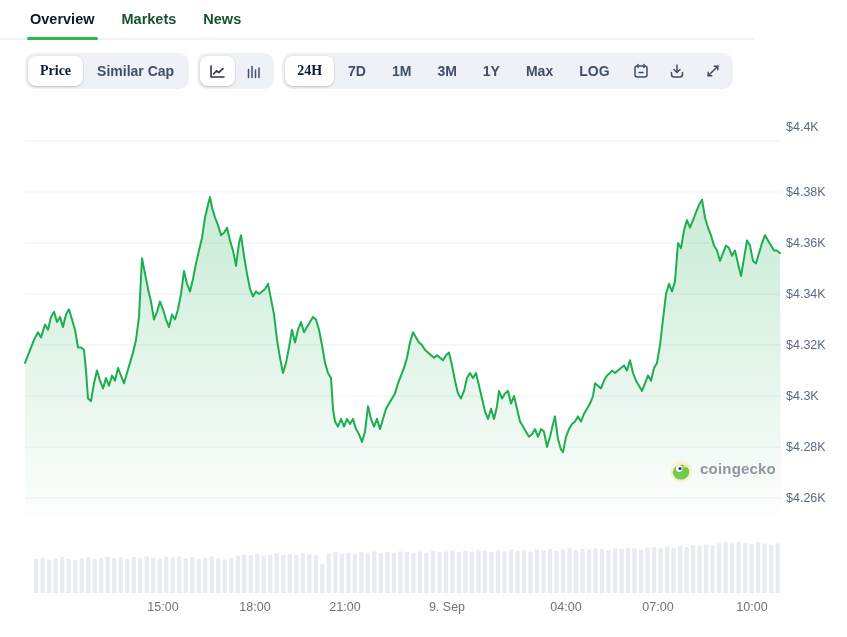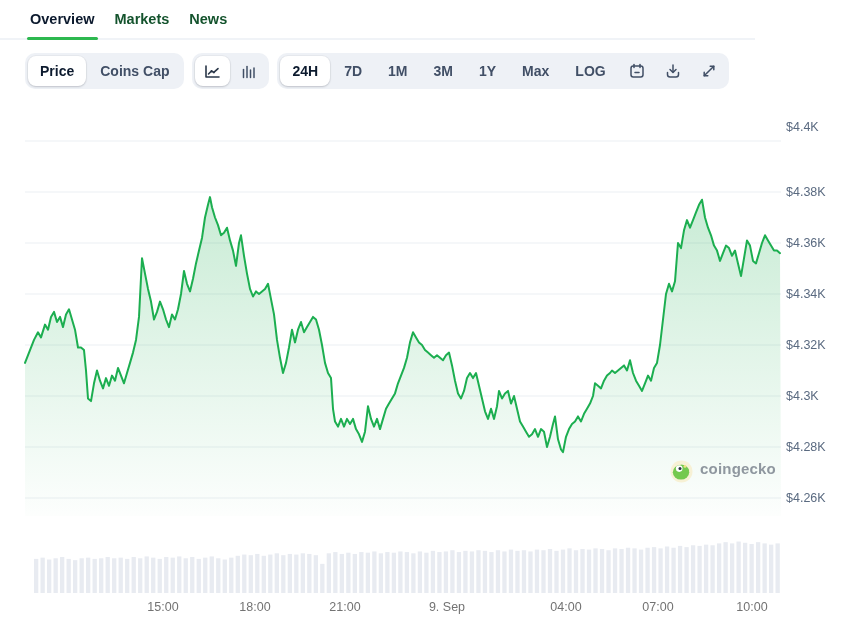--- a/index.html
+++ b/index.html
@@ -4,21 +4,21 @@
 <style>
   html,body{margin:0;padding:0;}
   body{
     width:847px;height:637px;position:relative;overflow:hidden;
     background:#ffffff;font-family:"Liberation Sans",sans-serif;
     -webkit-font-smoothing:antialiased;
   }
   
   .tabbar{
     position:absolute;top:0;left:0;width:755px;height:40px;
-    display:flex;align-items:stretch;gap:20px;padding-left:30px;
+    display:flex;align-items:stretch;gap:27px;padding-left:30px;
     border-bottom:2px solid #f0f3f7;box-sizing:border-box;
   }
   .tab{
     position:relative;display:flex;align-items:center;gap:6px;
     font-size:14.5px;font-weight:600;color:#14532d;cursor:pointer;white-space:nowrap;
   }
   .tab.active{color:#0c1a2e;}
   .tab-underline{
     position:absolute;left:-3px;right:-3px;bottom:-2px;height:3px;
     background:#2db84f;border-radius:2px;
@@ -35,20 +35,21 @@
     display:inline-flex;align-items:center;gap:2px;box-sizing:border-box;
   }
   .seg-btn{
     height:30px;padding:0 12px;border-radius:8px;border:none;background:transparent;
     font-family:"Liberation Sans",sans-serif;font-size:14px;font-weight:700;color:#414f66;
     display:flex;align-items:center;justify-content:center;cursor:pointer;white-space:nowrap;
   }
   .seg-btn.active{
     background:#ffffff;color:#0c1a2e;
     box-shadow:0 1px 2px rgba(16,24,40,.18),0 0 0 1px rgba(16,24,40,.03);
+    font-family:Liberation Serif, serif;
   }
   .seg-btn.iconbtn{padding:0 9px;}
   .seg-btn.iconbtn svg{display:block;}
   
   .chart-layer{position:absolute;top:0;left:0;}
   .ylabel{
     position:absolute;left:786px;width:60px;font-size:12.5px;color:#5a6a80;
     line-height:16px;
   }
   .xlabel{
@@ -73,21 +74,21 @@
     <span>Markets</span>
   </div>
   <div class="tab">
     <span>News</span>
   </div>
 </div>
 
 <div class="toolbar">
   <div class="seg">
     <button class="seg-btn active">Price</button>
-    <button class="seg-btn">Coins Cap</button>
+    <button class="seg-btn">Similar Cap</button>
   </div>
 
   <div class="seg">
     <button class="seg-btn iconbtn active">
       <span>
         <svg width="17" height="15" viewBox="0 0 17 15" fill="none" stroke="#2a3749" stroke-width="1.6" stroke-linecap="round" stroke-linejoin="round">
           <path d="M2 2v11h13"></path>
           <path d="M4.5 10 7.5 7 9.8 8.4 14 4.6"></path>
           <circle cx="7.5" cy="7" r="0.9" fill="#2a3749" stroke="none"></circle>
           <circle cx="9.8" cy="8.4" r="0.9" fill="#2a3749" stroke="none"></circle>

